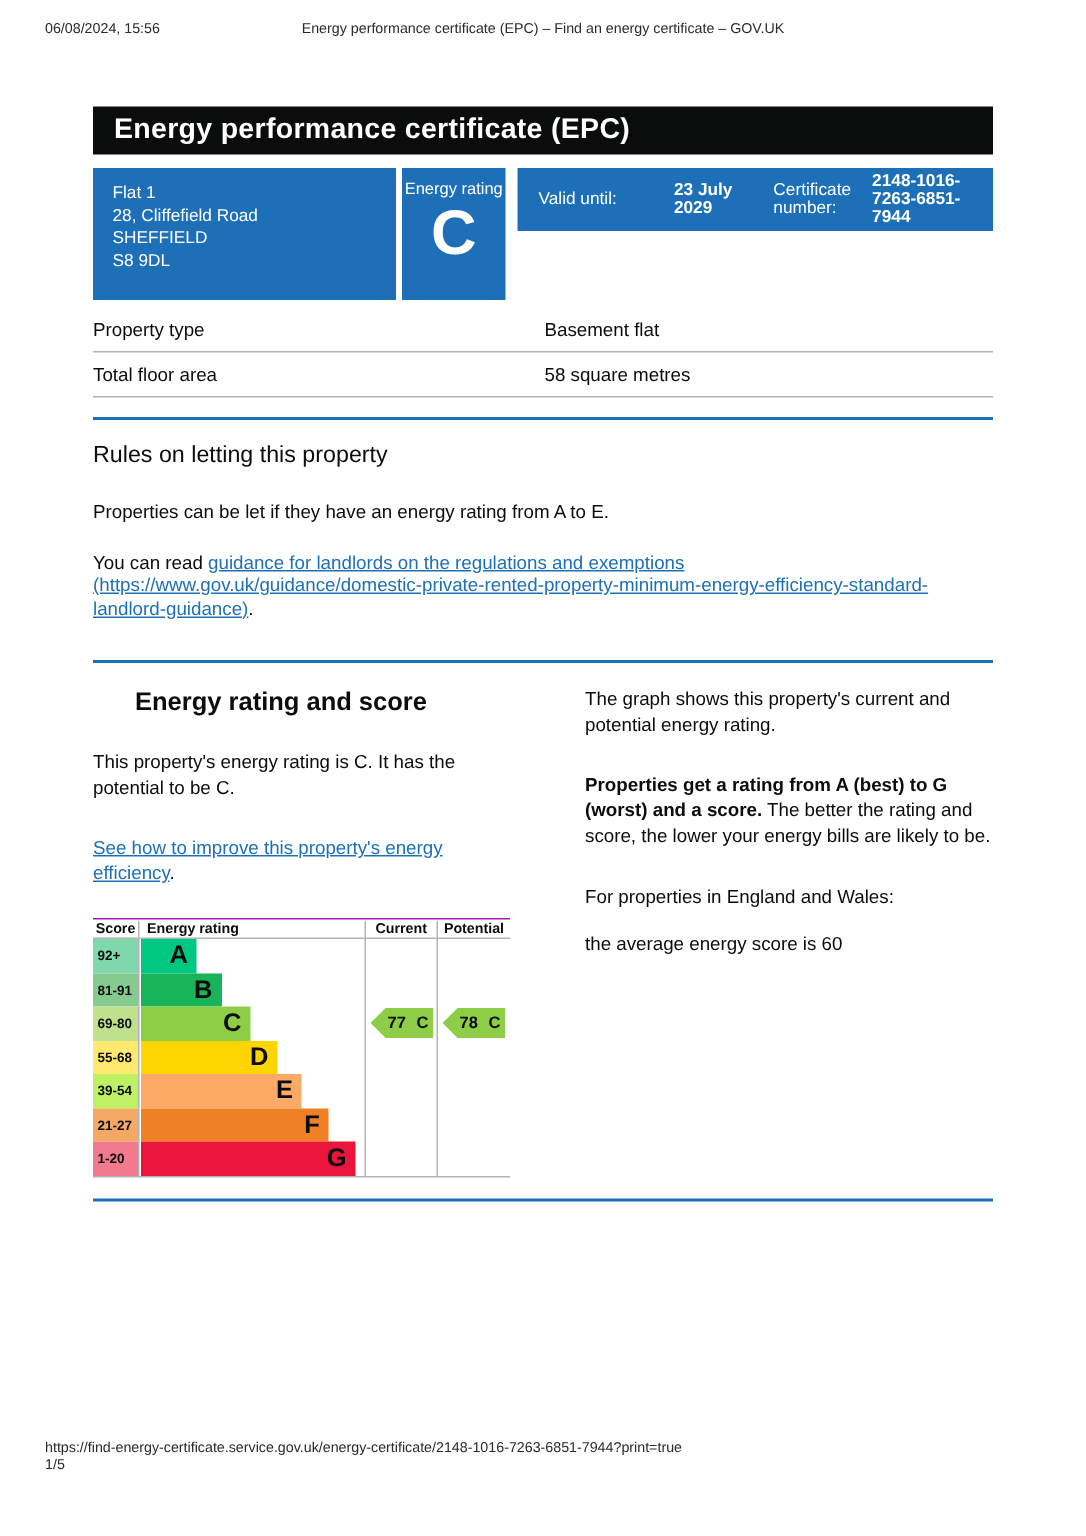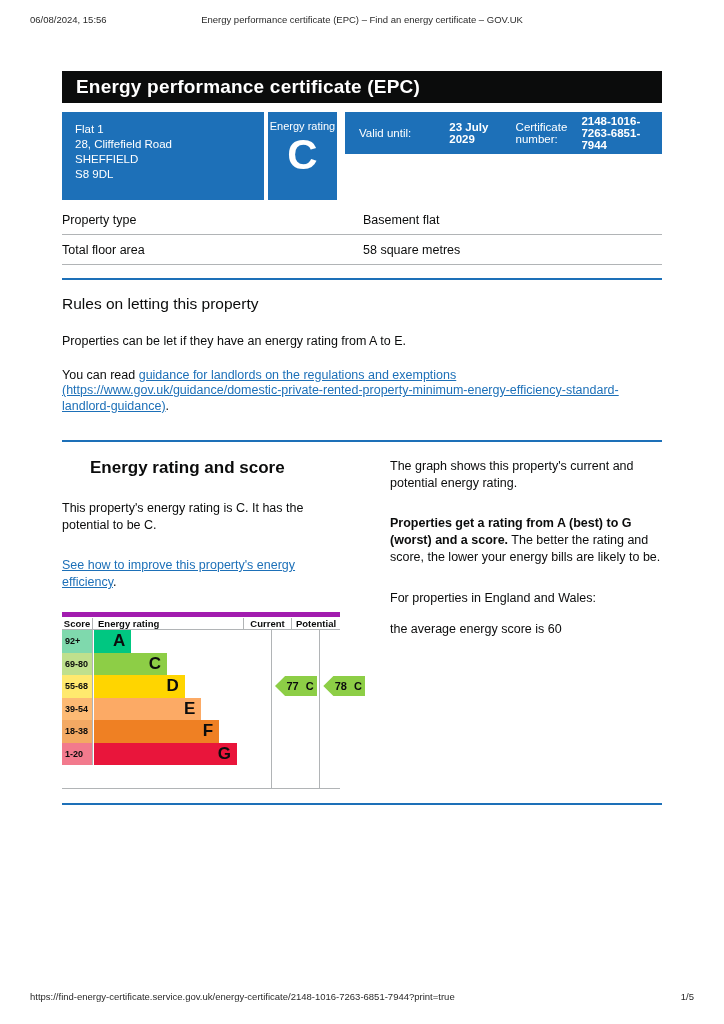--- a/index.html
+++ b/index.html
@@ -7,21 +7,21 @@
   .page {
     position:relative; width:724px; height:1024px; background:#ffffff;
     font-family:"Liberation Sans", sans-serif; color:#0b0c0c; margin:0 auto;
     overflow:hidden;
     padding-left:26px;
   }
   
   .print-header { position:absolute; top:14px; left:0; width:100%; font-size:9.5px; color:#2a2a2a; }
   .ph-date { position:absolute; left:30px; top:0; }
   .ph-title { text-align:center; }
-  .print-footer { position:absolute; top:991px; left:30px; right:30px; display:flex; justify-content:space-between; font-size:9.5px; color:#2a2a2a; }
+  .print-footer { position:absolute; top:960px; left:30px; right:30px; display:flex; justify-content:space-between; font-size:9.5px; color:#2a2a2a;flex-direction:column; }
 
   .content { position:absolute; left:62px; top:71px; width:600px; }
 
   
   .banner { background:#0b0c0c; height:32px; display:flex; align-items:center; padding-left:14px; }
   .banner h1 { color:#fff; font-size:19px; font-weight:bold; letter-spacing:.2px; }
 
   
   .summary-row { display:flex; margin-top:9px; height:88px; }
   .address-box { width:220px; background:#1d70b8; color:#fff; padding:10px 10px 0 13px;
@@ -61,28 +61,28 @@
   .col-left h2 { font-size:17px; font-weight:bold;margin-left:28px; }
   .col-left .lead { margin-top:22px; width:276px; font-size:12.5px; line-height:17px; }
   .col-left .improve { margin-top:23px; width:276px; font-size:12.5px; line-height:17px; }
   .col-right p { font-size:12.5px; line-height:17px; }
   .cr-p2 { margin-top:23px; }
   .cr-p3 { margin-top:24px; }
   .cr-p4 { margin-top:14px; }
   .block { display:block; }
 
   
-  .epc-chart { margin-top:21px; width:278px; border-top:5px solid #a21caf; }
+  .epc-chart { margin-top:21px; width:278px; border-top:1px solid #a21caf; }
   .chart-header { display:flex; height:13px; border-bottom:1px solid #b1b4b6;
                   font-weight:bold; font-size:9.5px; align-items:center; }
   .ch-score { width:30px; text-align:center; }
   .ch-rating { width:151px; border-left:1px solid #b1b4b6; padding-left:5px; }
   .ch-current { width:48px; border-left:1px solid #b1b4b6; text-align:center; }
   .ch-potential { width:49px; border-left:1px solid #b1b4b6; text-align:center; }
-  .chart-body { display:flex; border-bottom:1px solid #b1b4b6;gap:28px; }
+  .chart-body { display:flex; border-bottom:1px solid #b1b4b6; }
   .bands { width:181px; }
   .band-row { display:flex; height:22.5px; }
   .score-cell { width:30px; font-weight:bold; font-size:9px; display:flex; align-items:center; padding-left:3px; }
   .bar-zone { width:151px; border-left:1px solid #b1b4b6; padding-left:1px; }
   .bar { height:100%; display:flex; align-items:center; justify-content:flex-end;
          padding-right:6px; font-weight:bold; font-size:17px; color:#0b0c0c; }
   .col-cur, .col-pot { position:relative; border-left:1px solid #b1b4b6; }
   .col-cur { width:48px; } .col-pot { width:49px; }
   .arrow { position:absolute; left:3px; height:20px; width:42px;
            display:flex; align-items:center; justify-content:center; padding-left:8px;
@@ -164,39 +164,45 @@
           </div>
           <div class="chart-body">
             <div class="bands" id="bands">
                 <div class="band-row">
                   <div class="score-cell" style="background: rgb(127, 217, 173);">92+</div>
                   <div class="bar-zone">
                     <div class="bar" style="width: 25%; background: rgb(0, 199, 129);">A</div>
                   </div>
                 </div>
                 <div class="band-row">
+                  <div class="score-cell" style="background: rgb(133, 203, 144);">81-91</div>
+                  <div class="bar-zone">
+                    <div class="bar" style="width: 36%; background: rgb(25, 180, 89);">B</div>
+                  </div>
+                </div>
+                <div class="band-row">
                   <div class="score-cell" style="background: rgb(191, 224, 141);">69-80</div>
                   <div class="bar-zone">
                     <div class="bar" style="width: 49%; background: rgb(141, 206, 70);">C</div>
                   </div>
                 </div>
                 <div class="band-row">
                   <div class="score-cell" style="background: rgb(255, 233, 110);">55-68</div>
                   <div class="bar-zone">
                     <div class="bar" style="width: 61%; background: rgb(255, 213, 0);">D</div>
                   </div>
                 </div>
                 <div class="band-row">
-                  <div class="score-cell" style="background: #fdba74;">39-54</div>
+                  <div class="score-cell" style="background: #bef264;">39-54</div>
                   <div class="bar-zone">
                     <div class="bar" style="width: 72%; background: rgb(252, 170, 101);">E</div>
                   </div>
                 </div>
                 <div class="band-row">
-                  <div class="score-cell" style="background: rgb(243, 169, 99);">18-38</div>
+                  <div class="score-cell" style="background: rgb(243, 169, 99);">21-27</div>
                   <div class="bar-zone">
                     <div class="bar" style="width: 84%; background: rgb(239, 128, 35);">F</div>
                   </div>
                 </div>
                 <div class="band-row">
                   <div class="score-cell" style="background: rgb(242, 122, 141);">1-20</div>
                   <div class="bar-zone">
                     <div class="bar" style="width: 96%; background: rgb(233, 21, 59);">G</div>
                   </div>
                 </div>

